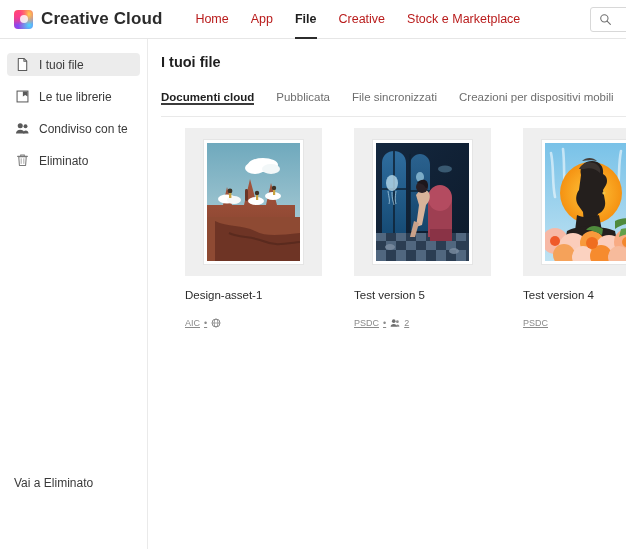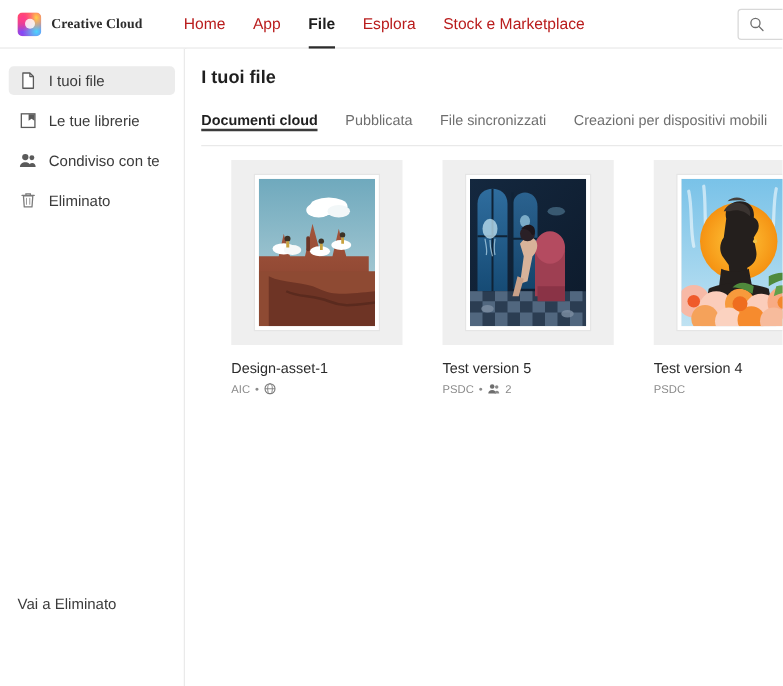--- a/index.html
+++ b/index.html
@@ -28,22 +28,22 @@
       radial-gradient(circle at 20% 82%, #7b4bff 0%, rgba(123,75,255,0) 55%),
       linear-gradient(135deg,#ff6a3d,#ff2d78 45%,#7b4bff 100%);
     position: relative; flex: none;
   }
   .cc-logo::after {
     content: ""; position: absolute; left: 50%; top: 50%;
     width: 8px; height: 8px; margin: -4px 0 0 -4px;
     border-radius: 50%; background: rgba(255,255,255,0.82);
   }
   .brand-text {
-    margin-left: 8px; font-size: 11px; font-weight: bold; color: #2c2c2c;
-    letter-spacing: .1px; white-space: nowrap; font-family: Liberation Serif, serif;
+    margin-left: 8px; font-size: 17px; font-weight: bold; color: #2c2c2c;
+    letter-spacing: .1px; white-space: nowrap;
   }
   .navlinks { display: flex; align-items: center; margin-left: 22px; height: 39px; }
   .navlink {
     position: relative; height: 39px; display: flex; align-items: center;
     padding: 0 11px; font-size: 12.5px; color: #b91c1c; white-space: nowrap;
     cursor: pointer;
   }
   .navlink.active { color: #1f1f1f; font-weight: bold; }
   .navlink.active::after {
     content: ""; position: absolute; left: 11px; right: 11px; bottom: 0;
@@ -111,42 +111,42 @@
     display: flex; align-items: center; justify-content: center;
   }
   .thumb-inner {
     border: 3px solid #ffffff; overflow: hidden; line-height: 0;
     box-shadow: 0 0 0 1px rgba(0,0,0,.04);
   }
   .card-title {
     margin-top: 13px; font-size: 11.5px; color: #2b2b2b; white-space: nowrap;
   }
   .card-meta {
-    margin-top: 5px; display: flex; align-items: flex-start; gap: 4px;
-    font-size: 9px; color: #8a8a8a; white-space: nowrap;
+    margin-top: 17px; display: flex; align-items: flex-start; gap: 4px;
+    font-size: 9px; color: #8a8a8a; white-space: nowrap; text-decoration: underline;
   }
   .meta-dot { font-size: 9px; color: #8a8a8a; }
   .meta-ico { width: 10px; height: 10px; display: block; }
 </style>
 </head>
 <body>
 
 <div id="app">
 
   <div class="topnav">
     <div class="brand">
       <div class="cc-logo"></div>
       <div class="brand-text">Creative Cloud</div>
     </div>
 
     <div class="navlinks">
       <div class="navlink">Home</div>
       <div class="navlink">App</div>
       <div class="navlink active">File</div>
-      <div class="navlink">Esplora</div>
+      <div class="navlink">Creative</div>
       <div class="navlink">Stock e Marketplace</div>
     </div>
 
     <div class="search-box">
       <svg class="search-ico" viewBox="0 0 16 16">
         <circle cx="6.6" cy="6.6" r="4.5" fill="none" stroke="#6e6e6e" stroke-width="1.3"></circle>
         <line x1="10" y1="10" x2="14" y2="14" stroke="#6e6e6e" stroke-width="1.3" stroke-linecap="round"></line>
       </svg>
     </div>
   </div>

